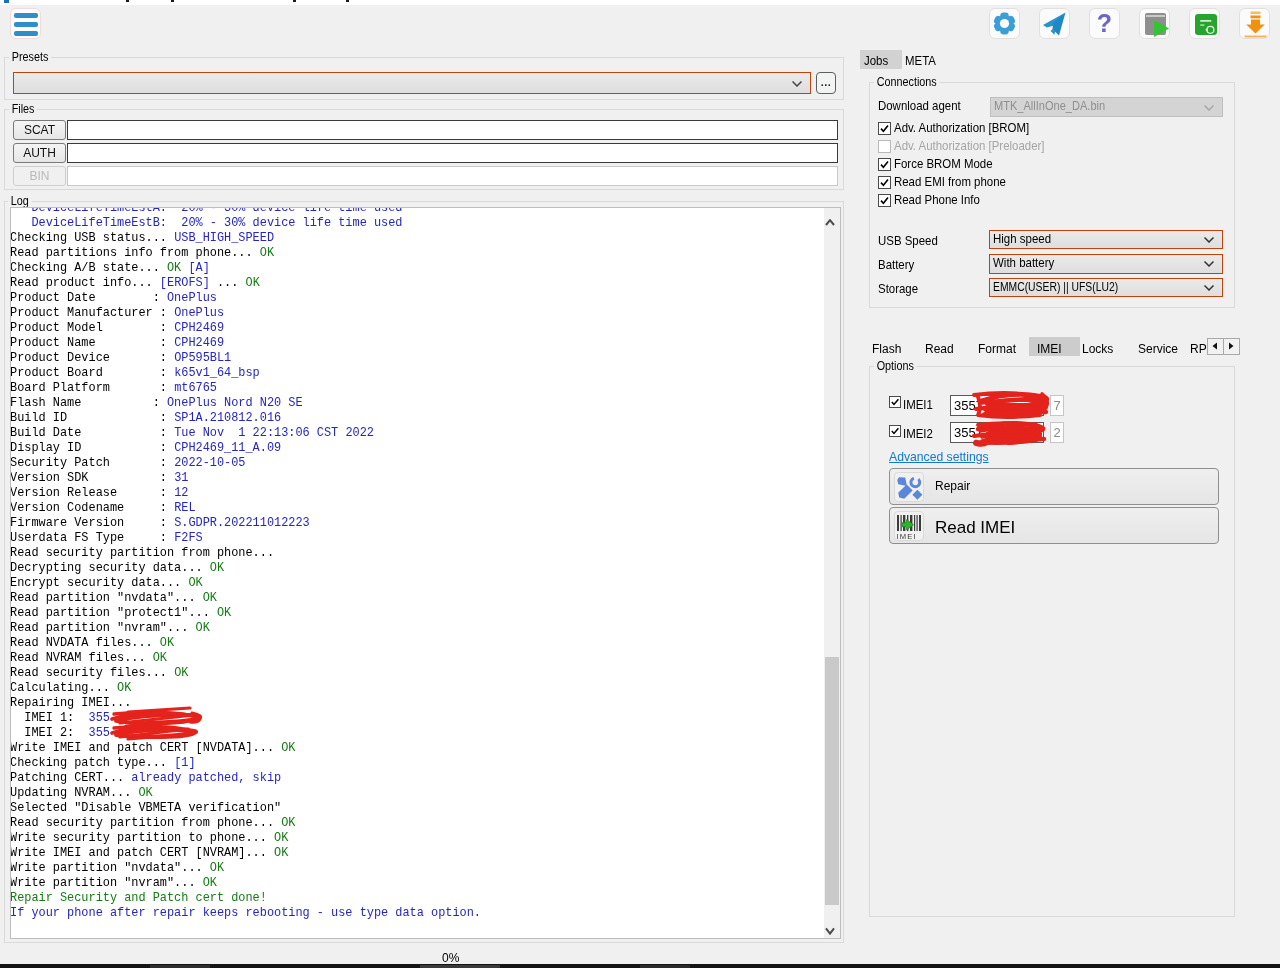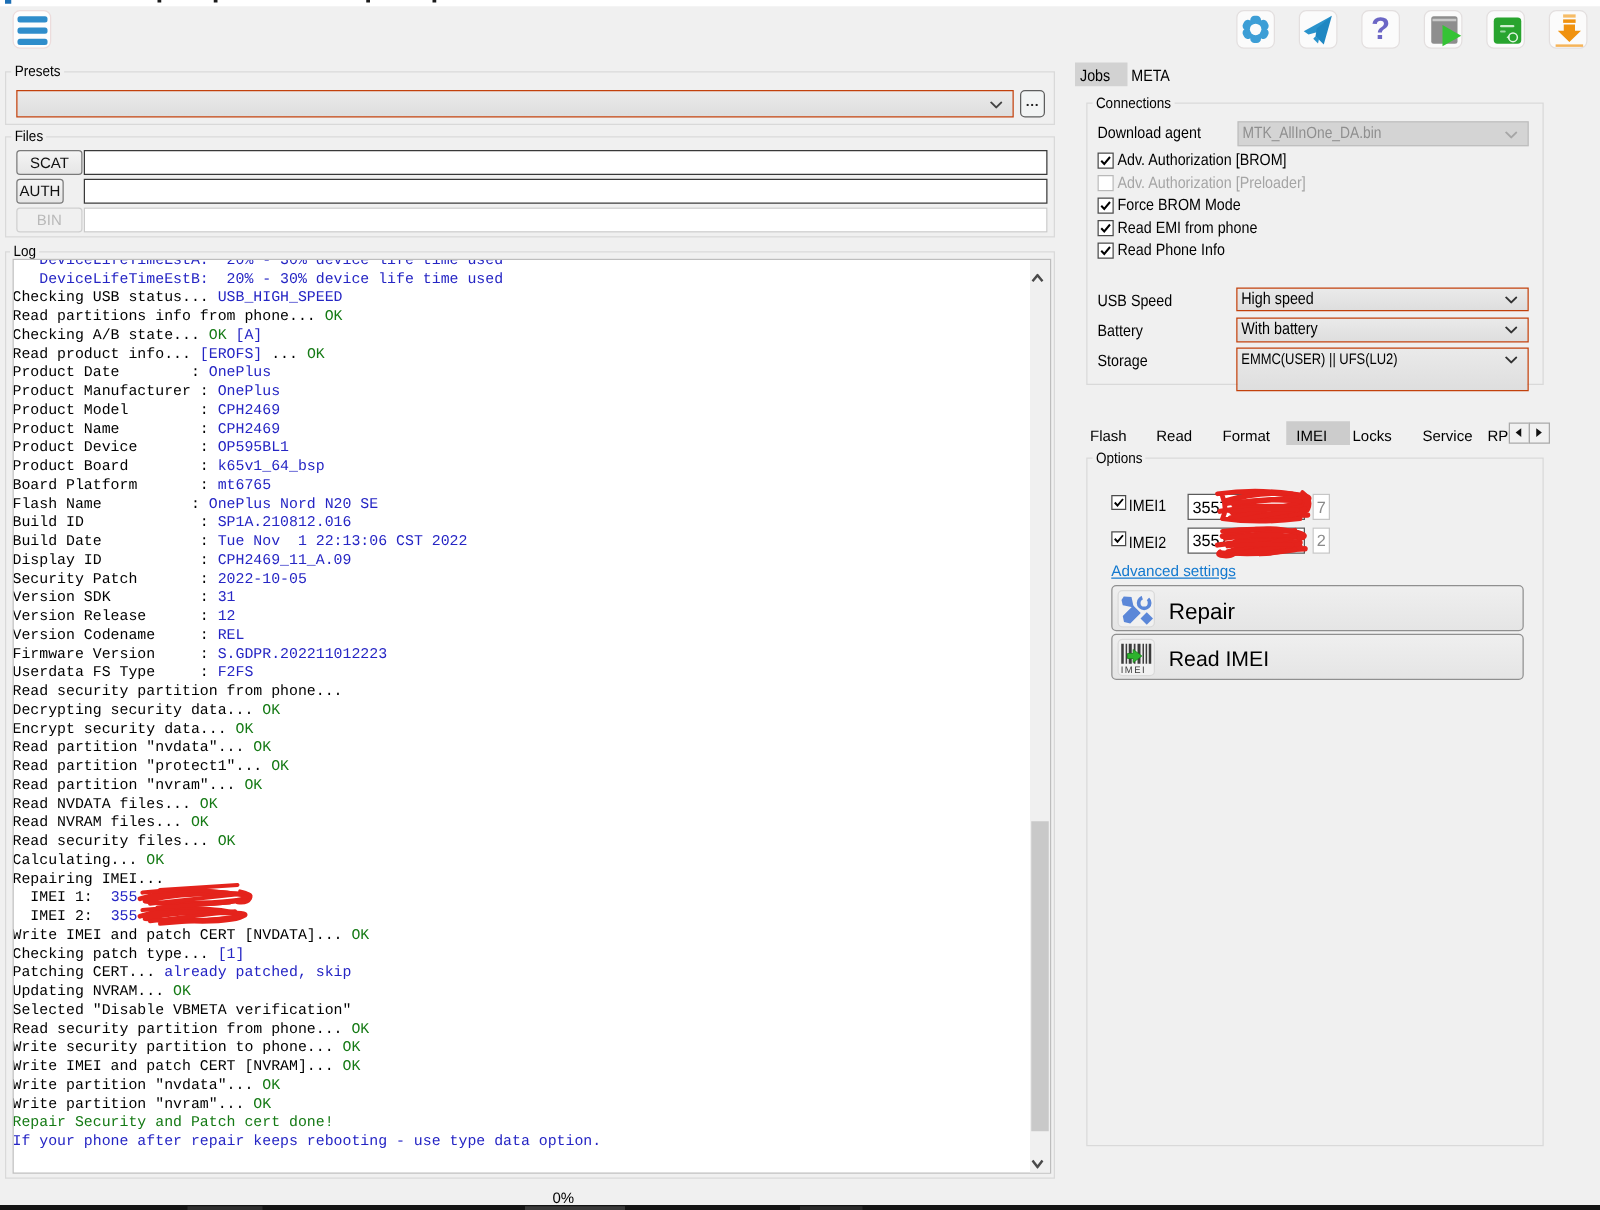--- a/index.html
+++ b/index.html
@@ -89,21 +89,21 @@
   <svg class="chev" style="right:8px;top:8px;" viewBox="0 0 10 6">
       <polyline points="0.5,0.5 5,5 9.5,0.5" fill="none" stroke="#444" stroke-width="1.5"></polyline>
     </svg>
 </div>
 <div class="abs" style="left:816px;top:72px;width:20px;height:22px;background:#f2f4f4;border:1px solid #5e5e5e;border-radius:4px;text-align:center;font-size:11px;font-weight:bold;color:#222;line-height:18px;letter-spacing:0.5px;">...</div>
 
 <div class="gb" style="left:4px;top:109px;width:840px;height:81px;"></div>
 <div class="gbl" style="left:9px;top:103px;">Files</div>
 <div class="btn" style="left:13px;top:120px;width:53px;height:20px;line-height:18px;">SCAT</div>
 <div class="inp" style="left:67px;top:120px;width:771px;height:20px;"></div>
-<div class="btn" style="left:13px;top:143px;width:38px;height:20px;line-height:18px;">AUTH</div>
+<div class="btn" style="left:13px;top:143px;width:53px;height:20px;line-height:18px;">AUTH</div>
 <div class="inp" style="left:67px;top:143px;width:771px;height:20px;"></div>
 <div class="btn" style="left:13px;top:166px;width:53px;height:20px;line-height:18px;background:#f0f0f0;border-color:#cfcfcf;color:#b9b9b9;">BIN</div>
 <div class="inp" style="left:67px;top:166px;width:771px;height:20px;border-color:#c9c9c9;"></div>
 
 <div class="gb" style="left:4px;top:201px;width:840px;height:742px;"></div>
 <div class="gbl" style="left:8px;top:195px;">Log</div>
 <div class="abs" style="left:10px;top:207px;width:831px;height:732px;background:#fff;border:1px solid #bdbdbd;overflow:hidden;">
   <pre class="mono" id="logpre" style="position:absolute;left:-1px;top:-7px;font-size:11.9px;line-height:15px;color:#000;"><span class="b">   DeviceLifeTimeEstA:  20% - 30% device life time used</span>
 <span class="b">   DeviceLifeTimeEstB:  20% - 30% device life time used</span>
 <span class="k">Checking USB status... </span><span class="b">USB_HIGH_SPEED</span>
@@ -219,21 +219,21 @@
     </svg>
 </div>
 <div class="flbl" style="left:878px;top:256.5px;">Battery</div>
 <div class="combo" style="left:989px;top:254px;width:234px;height:20px;">
   <span class="ctext">With battery</span>
   <svg class="chev" style="right:8px;top:6px;" viewBox="0 0 10 6">
       <polyline points="0.5,0.5 5,5 9.5,0.5" fill="none" stroke="#333" stroke-width="1.5"></polyline>
     </svg>
 </div>
 <div class="flbl" style="left:878px;top:280.5px;">Storage</div>
-<div class="combo" style="left:989px;top:278px;width:234px;height:35px;">
+<div class="combo" style="left:989px;top:278px;width:234px;height:19px;">
   <span class="ctext" style="font-size:12.2px;top:1px;">EMMC(USER)&nbsp;|| UFS(LU2)</span>
   <svg class="chev" style="right:8px;top:6px;" viewBox="0 0 10 6">
       <polyline points="0.5,0.5 5,5 9.5,0.5" fill="none" stroke="#333" stroke-width="1.5"></polyline>
     </svg>
 </div>
 
 <div class="abs" style="left:1029px;top:337px;width:51px;height:19px;background:#cccccc;"></div>
 <div class="abs" style="left:872px;top:341.5px;font-size:12px;color:#000;">Flash</div>
 <div class="abs" style="left:925px;top:341.5px;font-size:12px;color:#000;">Read</div>
 <div class="abs" style="left:978px;top:341.5px;font-size:12px;color:#000;">Format</div>
@@ -281,21 +281,21 @@
       <g fill="#5b87d8">
         <polygon points="5,4.2 11.2,4.6 13,13 4.2,11.2 3.2,7"></polygon>
         <polygon points="13.8,14.6 17.6,17.4 14.6,19.2 13,16.6"></polygon>
         <circle cx="21.3" cy="9.3" r="4.4" fill="none" stroke="#5b87d8" stroke-width="3"></circle>
         <polygon points="14.8,13.6 18.6,17.4 10.2,25.8 5.2,24.6 4.2,19.8 12.6,11.4"></polygon>
         <polygon points="23.4,16.8 28.4,21.8 23.4,26.8 18.4,21.8"></polygon>
       </g>
       <polygon points="21.3,9.3 18.2,0.5 28,2.2" fill="#f1f1f1"></polygon>
     </svg>
   </div>
-  <div style="position:absolute;left:45px;top:10px;font-size:18px;color:#000;">Repair</div>
+  <div style="position:absolute;left:45px;top:10px;font-size:12px;color:#000;">Repair</div>
 </div>
 
 <div class="abs" style="left:889px;top:507px;width:330px;height:37px;background:linear-gradient(#efefef,#e5e5e5);border:1px solid #8f8f8f;border-radius:4px;">
   <div style="position:absolute;left:4px;top:3px;width:30px;height:30px;background:#f1f1f1;border:1px solid #dadada;border-radius:4px;">
     <svg width="28" height="28" viewBox="0 0 28 28" style="position:absolute;left:0;top:0;">
       <g fill="#3c3c3c">
         <rect x="2" y="3" width="2" height="16"></rect>
         <rect x="5.5" y="3" width="1.2" height="16"></rect>
         <rect x="8" y="3" width="2.4" height="16"></rect>
         <rect x="12" y="3" width="1.4" height="16"></rect>

